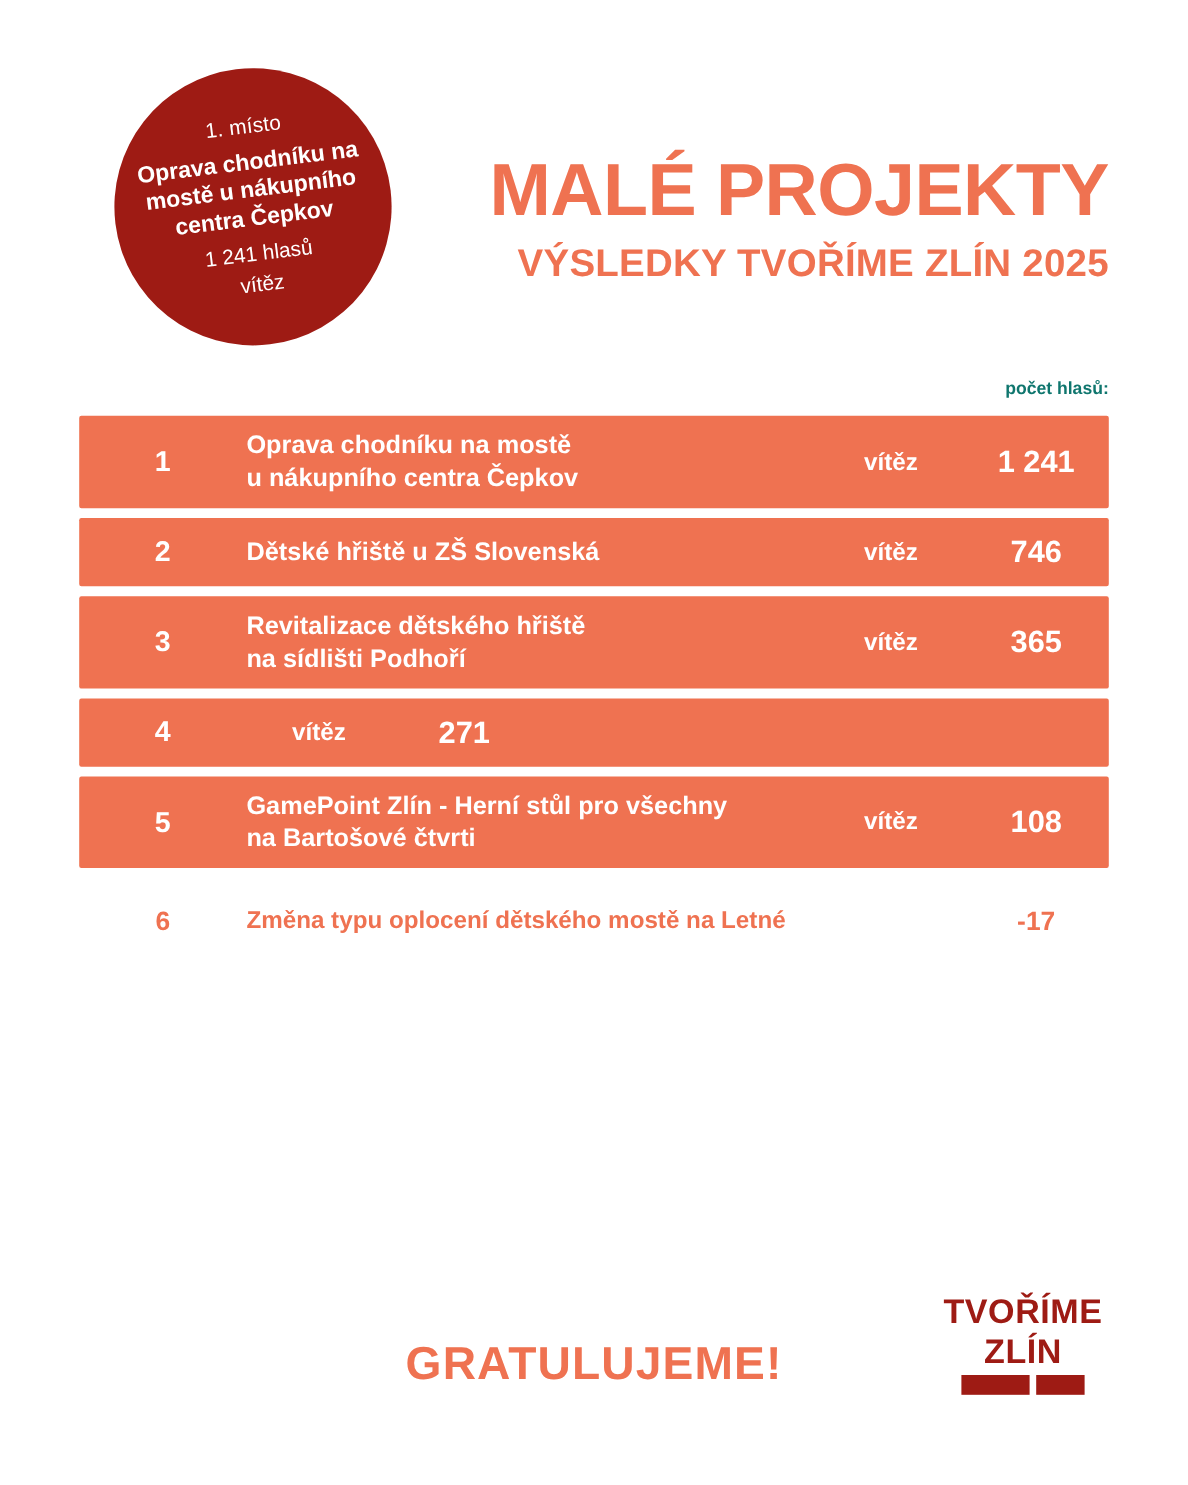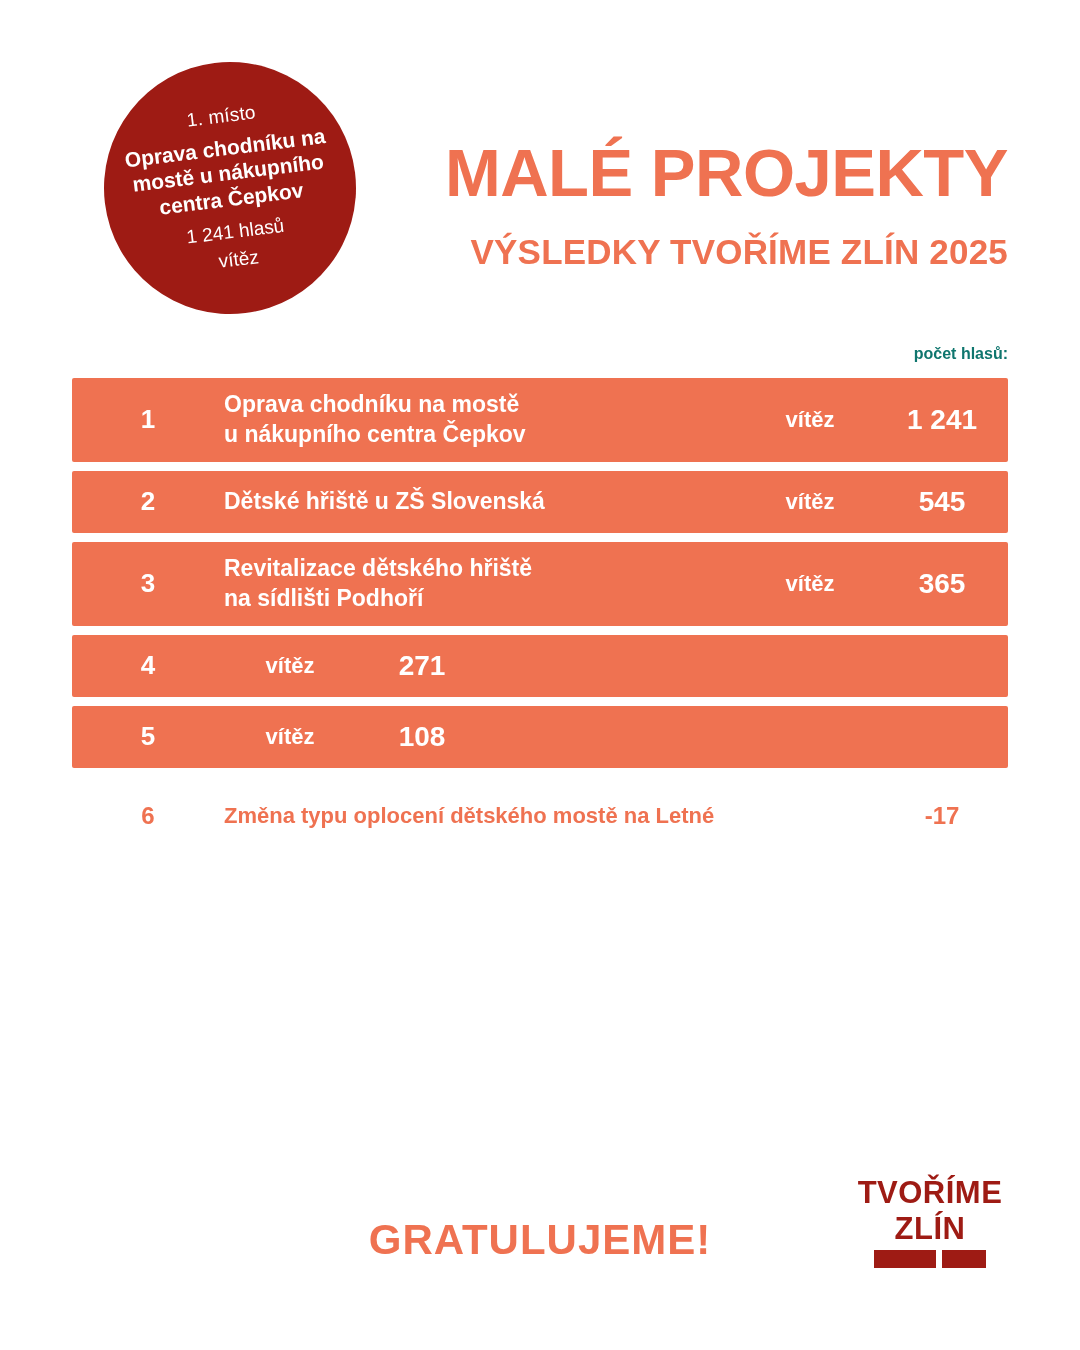--- a/index.html
+++ b/index.html
@@ -69,21 +69,21 @@
     font-size: 67px;
     font-weight: 700;
     letter-spacing: -0.5px;
     line-height: 1.04;
   }
   .header-subtitle {
     color: #ef7251;
     font-size: 35px;
     font-weight: 700;
     letter-spacing: 0.2px;
-    margin-top: 24px;
+    margin-top: 12px;
   }
 
   
   .votes-label {
     position: absolute;
     right: 72px;
     top: 345px;
     color: #0f766e;
     font-size: 16px;
     font-weight: 700;
@@ -250,38 +250,39 @@
       <div class="rank">1</div>
       <div class="title">Oprava chodníku na mostě<br>u nákupního centra Čepkov</div>
       <div class="status">vítěz</div>
       <div class="votes">1 241</div>
     </div>
 
     <div class="row">
       <div class="rank">2</div>
       <div class="title">Dětské hřiště u ZŠ Slovenská</div>
       <div class="status">vítěz</div>
-      <div class="votes">545</div>
+      <div class="votes">746</div>
     </div>
 
     <div class="row">
       <div class="rank">3</div>
       <div class="title">Revitalizace dětského hřiště<br>na sídlišti Podhoří</div>
       <div class="status">vítěz</div>
       <div class="votes">365</div>
     </div>
 
     <div class="row">
       <div class="rank">4</div>
       <div class="status">vítěz</div>
       <div class="votes">271</div>
     </div>
 
     <div class="row">
       <div class="rank">5</div>
+      <div class="title">GamePoint Zlín - Herní stůl pro všechny<br>na Bartošové čtvrti</div>
       <div class="status">vítěz</div>
       <div class="votes">108</div>
     </div>
 
     <div class="row plain">
       <div class="rank">6</div>
       <div class="title">Změna typu oplocení dětského mostě na Letné</div>
       <div class="status"></div>
       <div class="votes">-17</div>
     </div>

